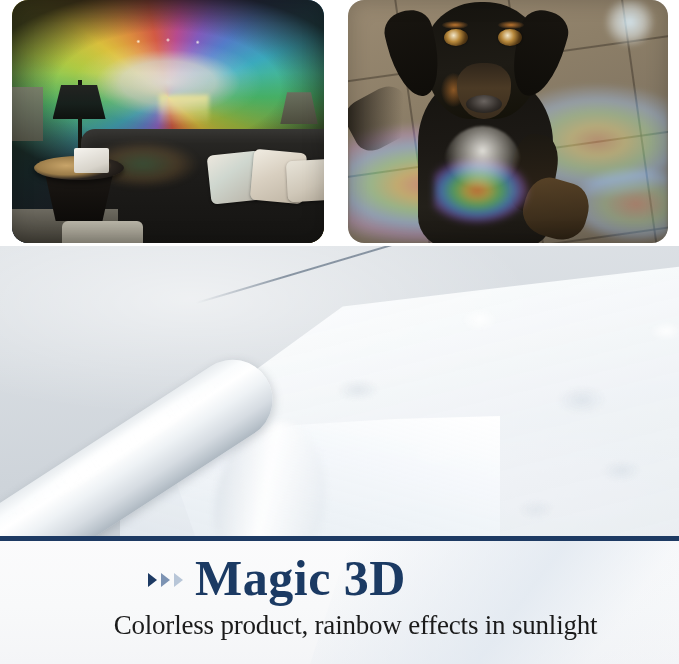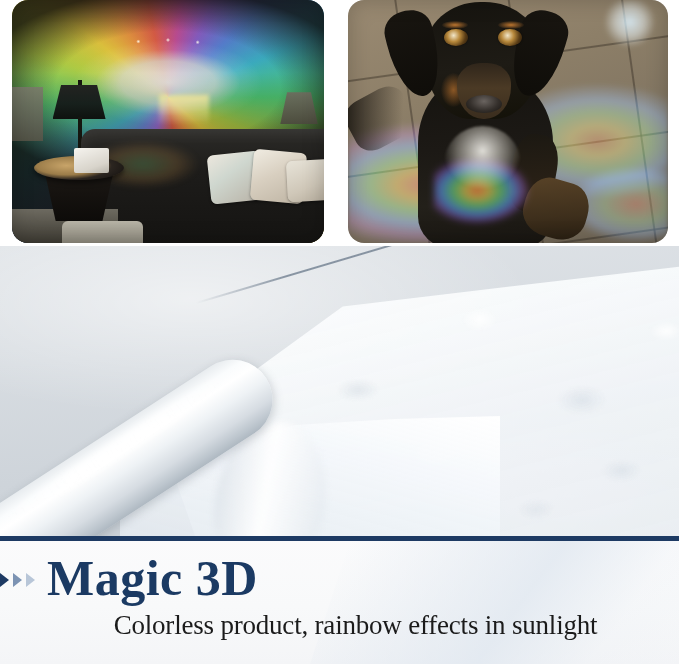--- a/index.html
+++ b/index.html
@@ -518,20 +518,21 @@
     pointer-events: none;
   }
 
   .headline-row {
     position: absolute;
     left: 0; top: 14px;
     width: 554px;
     height: 56px;
     display: flex;
     align-items: center;
+    justify-content: center;
     gap: 12px;
   }
   .arrows {
     display: flex;
     align-items: center;
     gap: 4px;
     margin-top: 4px;
   }
   .arrows .tri {
     width: 0; height: 0;

